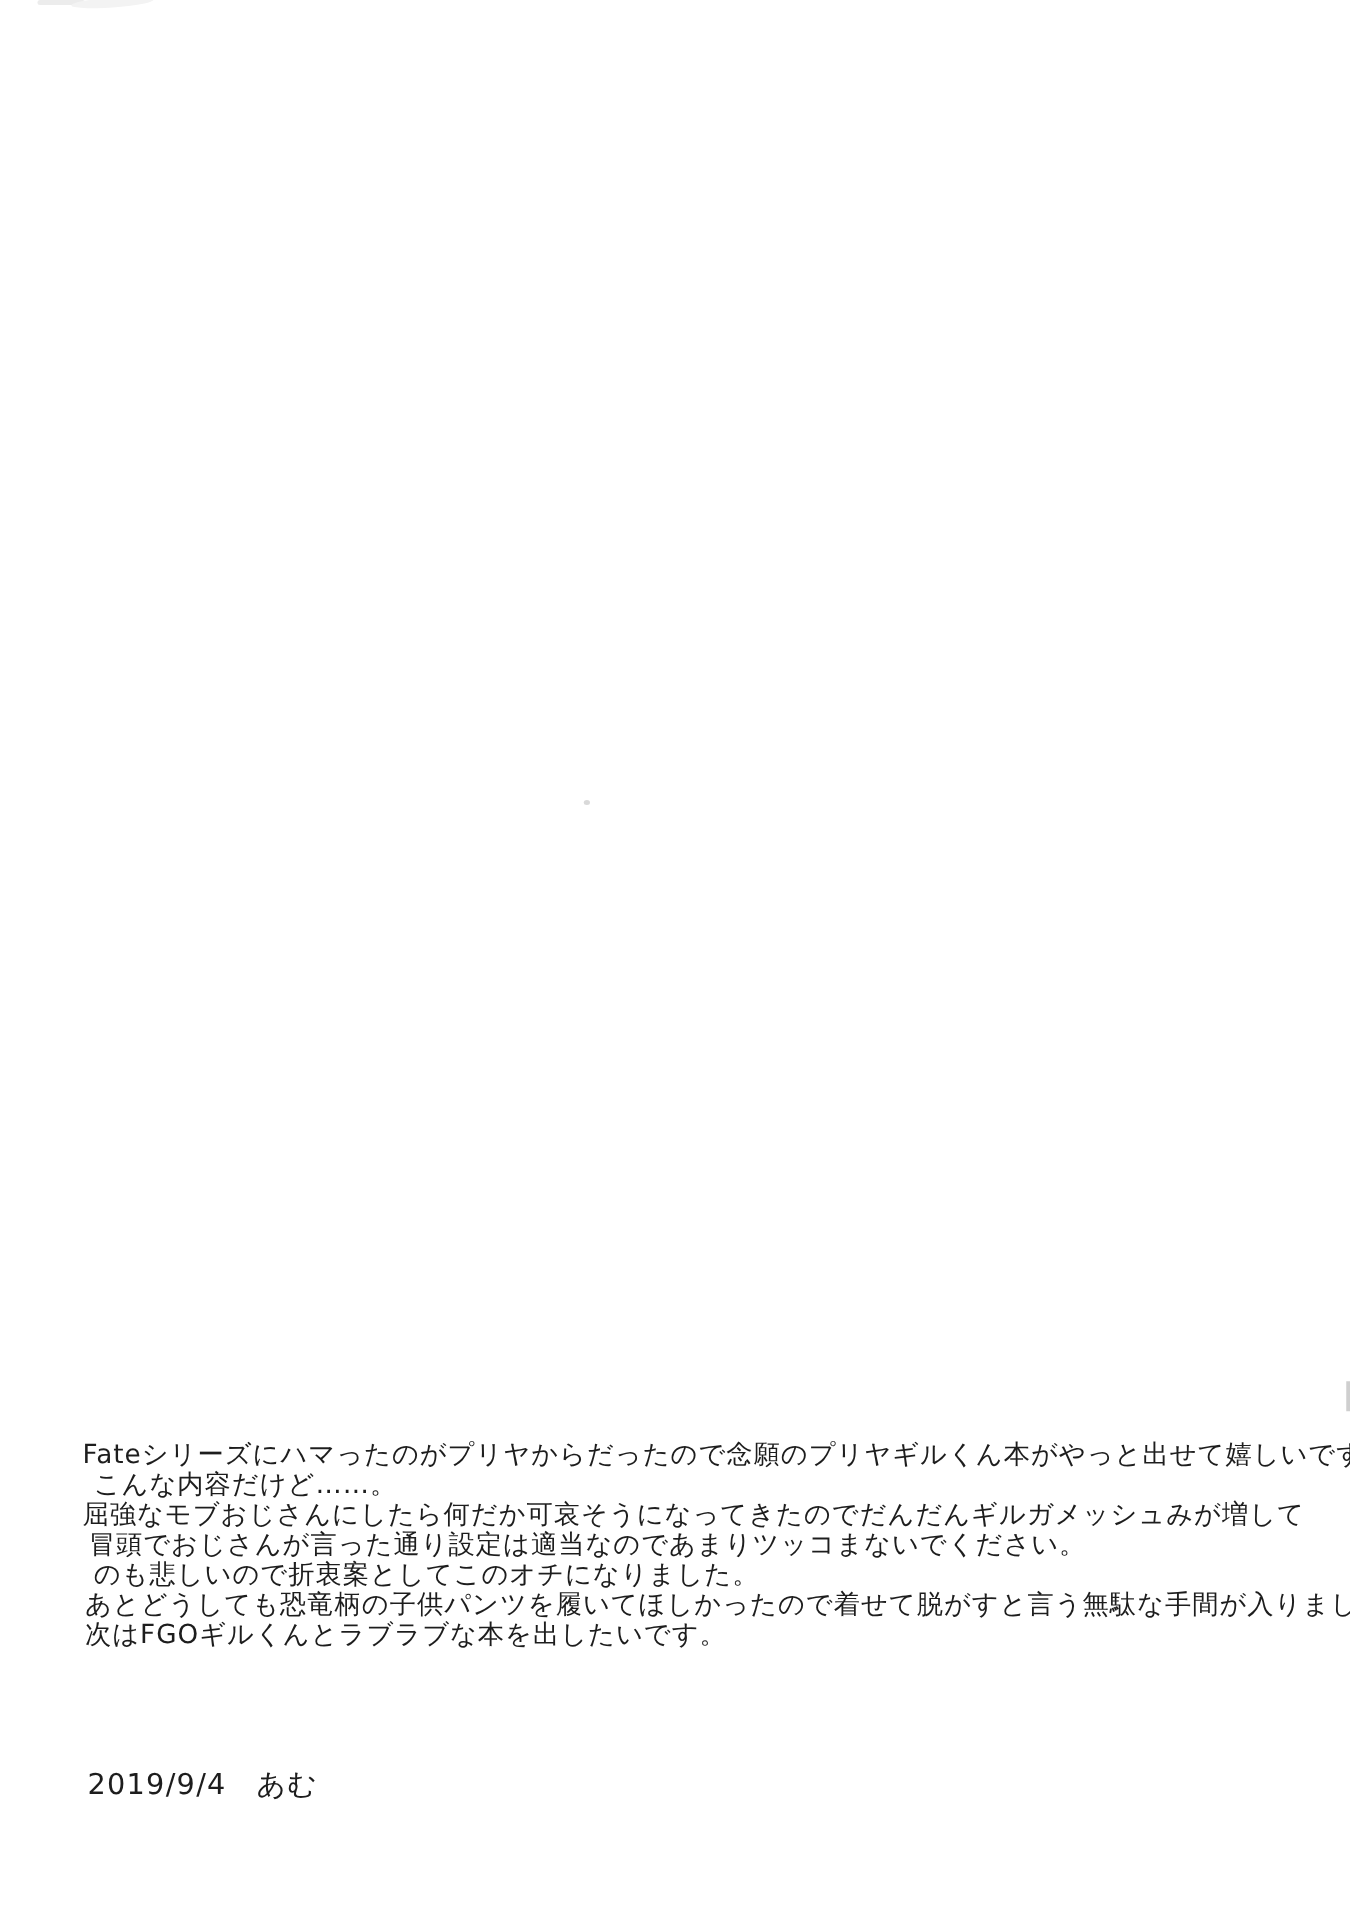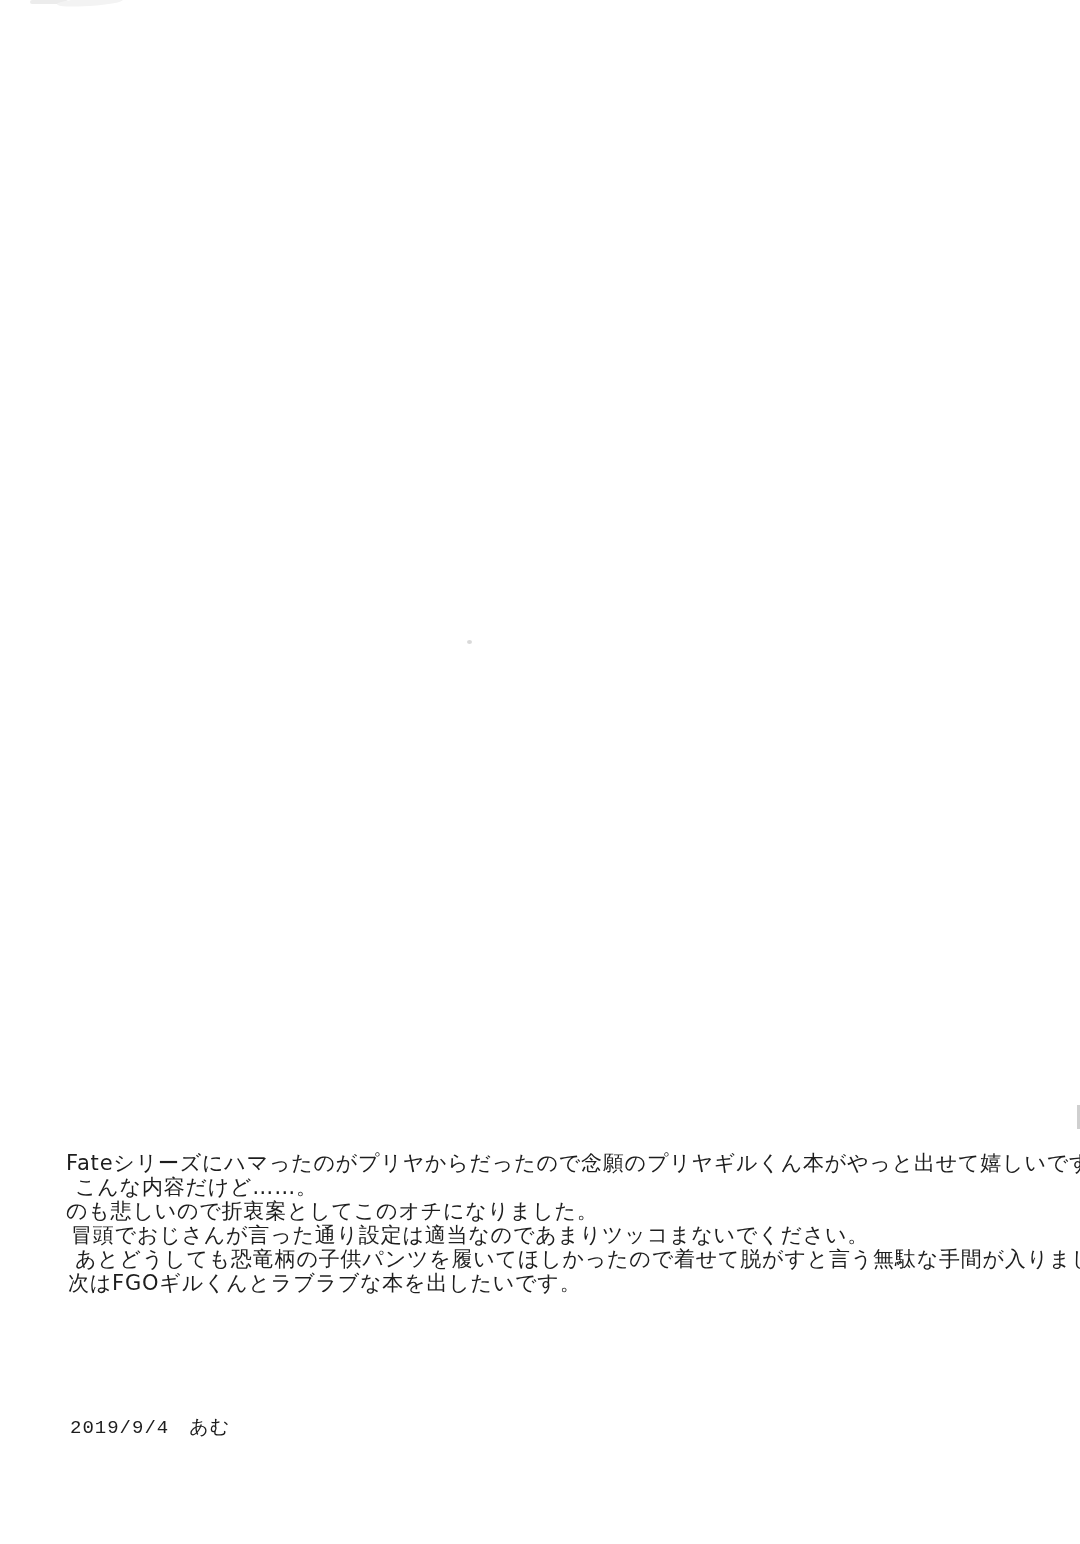--- a/index.html
+++ b/index.html
@@ -66,41 +66,41 @@
   .afterword .line:nth-of-type(5)  { margin-left: 9px; }
   .afterword .line:nth-of-type(6)  { margin-left: 2px; }
   .afterword .line:nth-of-type(7)  { margin-left: 2px; }
   .afterword .line:nth-of-type(8)  { margin-left: 6px; }
   .afterword .line:nth-of-type(9)  { margin-left: 2px; }
   .afterword .line:nth-of-type(10) { margin-left: 12px; }
   .signature {
     position: absolute;
     left: 70px;
     top: 1416px;
-    font-size: 19px;
+    font-size: 23px;
     line-height: 24px;
     letter-spacing: 1px;
     white-space: nowrap;
-    font-family: Liberation Mono, monospace;
   }
 </style>
 </head>
 <body>
 
 <div class="page">
 
   <div class="streak-1"></div>
   <div class="streak-2"></div>
   <div class="speck"></div>
   <div class="edge-line"></div>
 
   <div class="afterword">
     <p class="line">Fateシリーズにハマったのがプリヤからだったので念願のプリヤギルくん本がやっと出せて嬉しいです。</p>
     <p class="line">こんな内容だけど……。</p>
+    <p class="line">屈強なモブおじさんにしたら何だか可哀そうになってきたのでだんだんギルガメッシュみが増して</p>
+    <p class="line">冒頭でおじさんが言った通り設定は適当なのであまりツッコまないでください。</p>
     <p class="line">のも悲しいので折衷案としてこのオチになりました。</p>
-    <p class="line">冒頭でおじさんが言った通り設定は適当なのであまりツッコまないでください。</p>
     <p class="line">あとどうしても恐竜柄の子供パンツを履いてほしかったので着せて脱がすと言う無駄な手間が入りました。</p>
     <p class="line">次はFGOギルくんとラブラブな本を出したいです。</p>
   </div>
 
   <div class="signature">2019/9/4　あむ</div>
 
 </div>
 
 </body></html>

